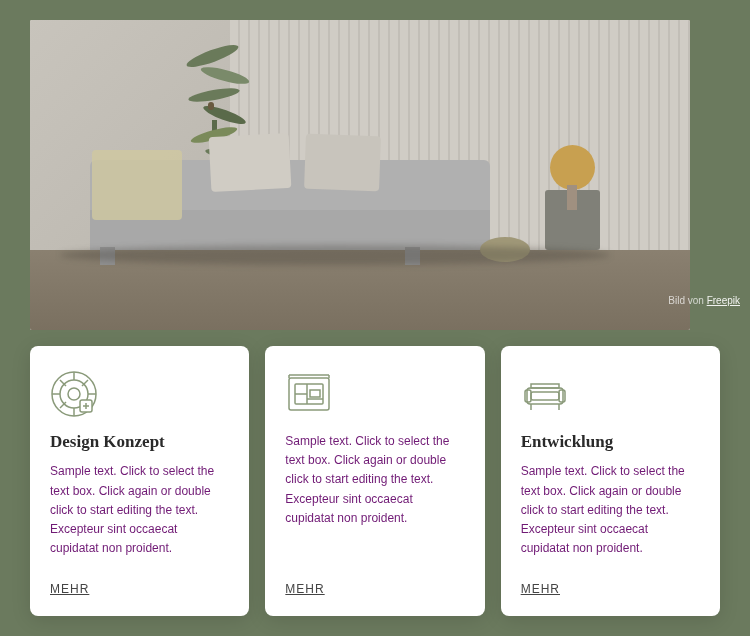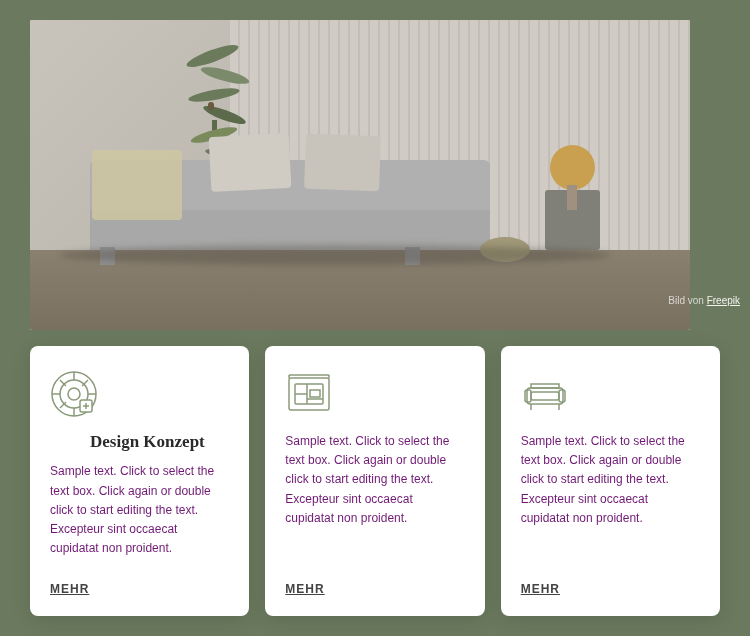--- a/index.html
+++ b/index.html
@@ -125,39 +125,38 @@
       width: 48px;
       height: 48px;
     }
 
     .card-title {
       font-family: 'Georgia', serif;
       font-size: 17px;
       font-weight: bold;
       color: #2a2a2a;
       line-height: 1.2;
-      margin-left: 40px;
     }
 
     .card-text {
       font-family: Arial, sans-serif;
       font-size: 12px;
       color: #701a75;
       line-height: 1.6;
       flex: 1;
     }
 
     .card-link {
       font-family: Arial, sans-serif;
       font-size: 12px;
       color: #444;
       text-decoration: underline;
       letter-spacing: 1px;
       text-transform: uppercase;
-      font-weight: 700;
+      font-weight: 400;
       cursor: pointer;
       display: inline-block;
     }
   </style>
 </head>
 <body>
 
 <div class="page-wrapper">
 
   <div class="bg-center"></div>
@@ -261,19 +260,20 @@
         <svg viewBox="0 0 48 48" fill="none" xmlns="http://www.w3.org/2000/svg">
           <rect x="6" y="18" width="36" height="16" rx="3" stroke="#8a9a7a" stroke-width="1.5" fill="none"></rect>
           <rect x="10" y="22" width="28" height="8" rx="2" stroke="#8a9a7a" stroke-width="1.5" fill="none"></rect>
           <rect x="4" y="20" width="6" height="12" rx="2" stroke="#8a9a7a" stroke-width="1.5" fill="none"></rect>
           <rect x="38" y="20" width="6" height="12" rx="2" stroke="#8a9a7a" stroke-width="1.5" fill="none"></rect>
           <line x1="10" y1="34" x2="10" y2="40" stroke="#8a9a7a" stroke-width="1.5"></line>
           <line x1="38" y1="34" x2="38" y2="40" stroke="#8a9a7a" stroke-width="1.5"></line>
           <path d="M10 14 L38 14 L38 18 L10 18 Z" stroke="#8a9a7a" stroke-width="1.5" fill="none"></path>
         </svg>
       </div>
+      <div class="card-title">Entwicklung</div>
       <div class="card-text">Sample text. Click to select the text box. Click again or double click to start editing the text. Excepteur sint occaecat cupidatat non proident.</div>
       <div class="card-link">MEHR</div>
     </div>
 
   </div>
 
 </div>
 
 </body></html>

